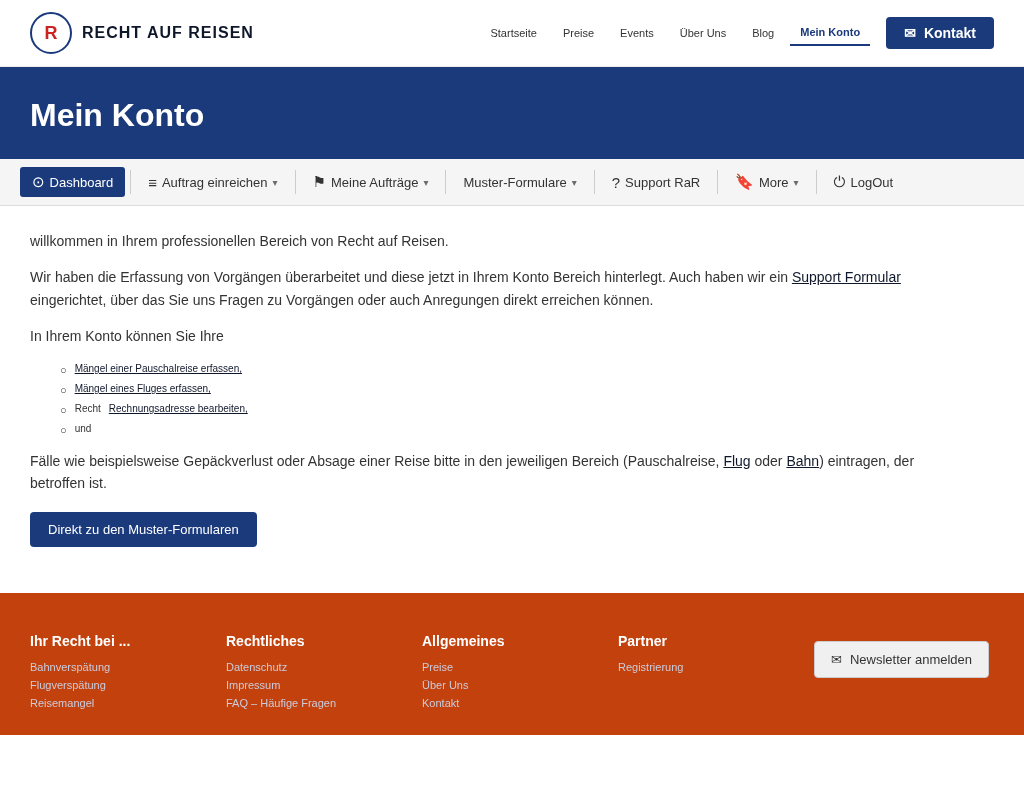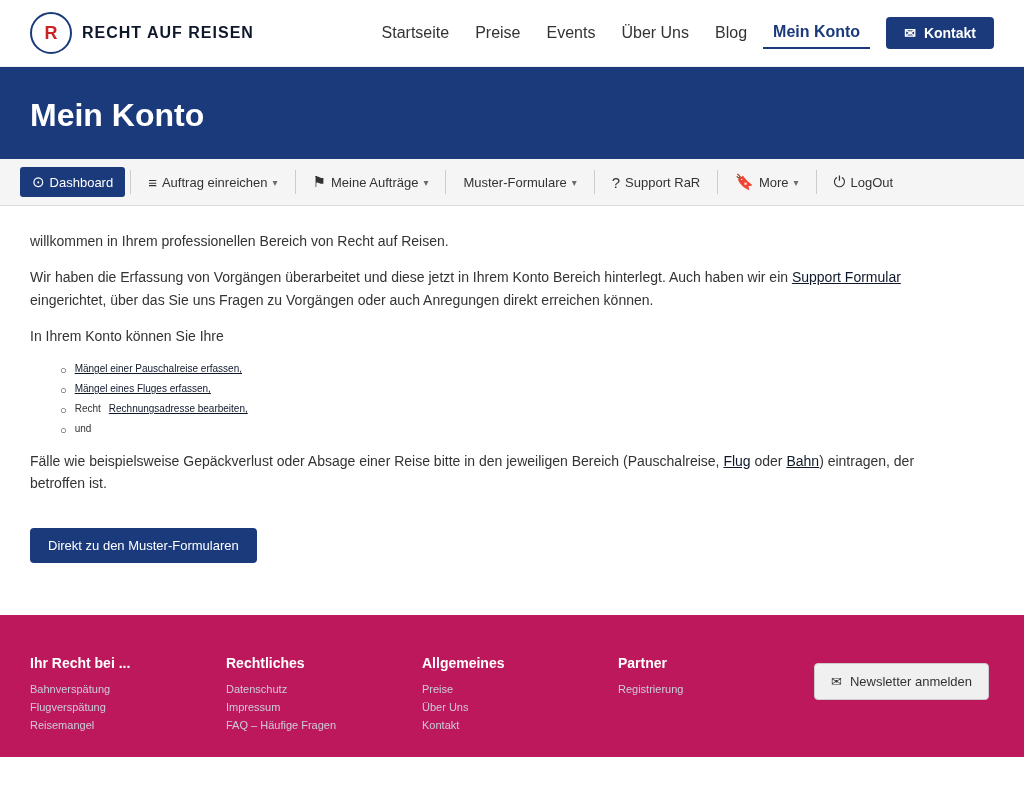--- a/index.html
+++ b/index.html
@@ -38,21 +38,21 @@
       color: #0f172a;
       letter-spacing: 1px;
     }
     .nav {
       display: flex;
       align-items: center;
       gap: 6px;
     }
     .nav-item {
       padding: 6px 10px;
-      font-size: 16px;
+      font-size: 11px;
       color: #333;
       text-decoration: none;
       cursor: pointer;
     }
     .nav-item.active {
       color: #1a3a7c;
       font-weight: bold;
       border-bottom: 2px solid #1a3a7c;
     }
     .nav-kontakt {
@@ -154,29 +154,29 @@
     }
     .muster-btn {
       display: inline-block;
       background: #1a3a7c;
       color: #fff;
       padding: 10px 18px;
       border-radius: 4px;
       font-size: 13px;
       cursor: pointer;
       border: none;
-      margin-top: 20px;
+      margin-top: 4px;
       text-decoration: none;
     }
 
     
     .footer {
-      background: #be185d;
+      background: #c2410c;
       padding: 40px 30px 20px 30px;
-      margin-top: 22px;
+      margin-top: 16px;
     }
     .footer-grid {
       display: grid;
       grid-template-columns: 1fr 1fr 1fr 1fr 1fr;
       gap: 20px;
       max-width: 960px;
     }
     .footer-col h4 {
       color: #fff;
       font-size: 14px;

